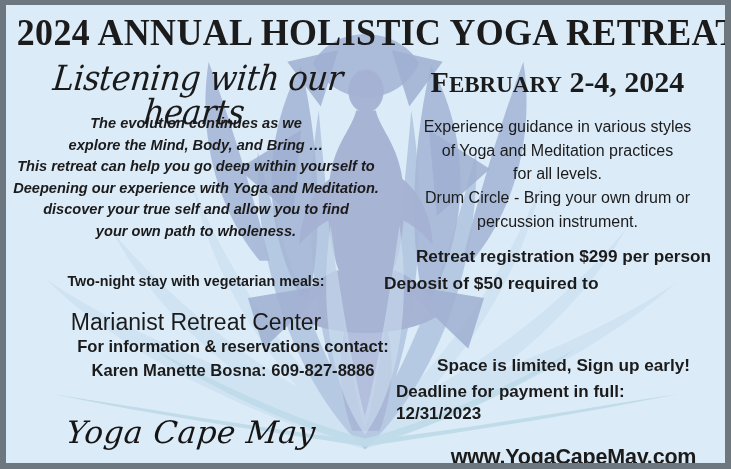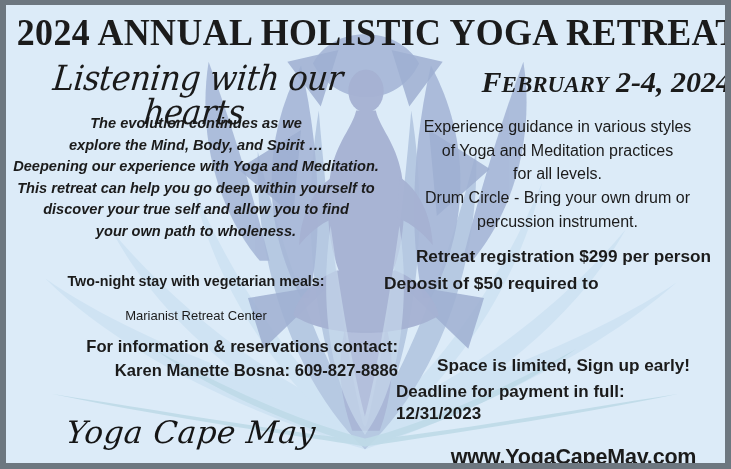--- a/index.html
+++ b/index.html
@@ -89,21 +89,21 @@
     margin: 1px;
   }
   .venue-lead {
     font-weight: bold;
     font-size: 14.3px;
     line-height: 1.5;
     margin: 16px;
   }
   .venue-name {
     font-weight: normal;
-    font-size: 13px;
+    font-size: 23px;
     line-height: 1.26;
     margin: 0;
   }
   .contact-block {
     font-weight: bold;
     font-size: 16.6px;
     line-height: 1.42;
     margin: 0;
   }
   .price-line {
@@ -230,43 +230,43 @@
   <div class="layer">
 
     <div class="title-bar">2024 ANNUAL HOLISTIC YOGA RETREAT</div>
 
     <div>
 
       <div class="abs script-head" style="left:0px; top:58px; width:380px; text-align:center;">Listening with our hearts</div>
 
       <div class="abs" style="left:0px; top:108px; width:380px; text-align:center;font-style:italic;">
         <div class="body-bold">The evolution continues as we</div>
-        <div class="body-bold">explore the Mind, Body, and Spirit …</div>
+        <div class="body-bold">explore the Mind, Body, and Bring …</div>
+        <div class="body-bold">This retreat can help you go deep within yourself to</div>
         <div class="body-bold">Deepening our experience with Yoga and Meditation.</div>
-        <div class="body-bold">This retreat can help you go deep within yourself to</div>
         <div class="body-bold">discover your true self and allow you to find</div>
         <div class="body-bold">your own path to wholeness.</div>
       </div>
 
       <div class="abs" style="left:0px; top:250px; width:380px; text-align:center;">
         <div class="venue-lead">Two-night stay with vegetarian meals:</div>
         <div class="venue-name">Marianist Retreat Center</div>
       </div>
 
-      <div class="abs" style="left:12px; top:330px; width:380px; text-align:right;">
+      <div class="abs" style="left:0px; top:330px; width:380px; text-align:center;padding-left:37px;">
         <div class="contact-block">For information &amp; reservations contact:</div>
         <div class="contact-block">Karen Manette Bosna: 609-827-8886</div>
       </div>
 
       <div class="abs logo-script" style="left:0px; top:412px; width:370px; text-align:center;">Yoga Cape May</div>
     </div>
 
     <div>
 
-      <div class="abs date-head" style="left:378px; top:60px; width:347px; text-align:right;font-style:italic;">
+      <div class="abs date-head" style="left:378px; top:60px; width:347px; text-align:center;">
         <span class="smallcaps">F</span><span class="sc-small">EBRUARY</span><span class="smallcaps"> 2-4, 2024</span>
       </div>
 
       <div class="abs" style="left:378px; top:110px; width:347px; text-align:center;">
         <div class="body-reg">Experience guidance in various styles</div>
         <div class="body-reg">of Yoga and Meditation practices</div>
         <div class="body-reg">for all levels.</div>
         <div class="body-reg">Drum Circle - Bring your own drum or</div>
         <div class="body-reg">percussion instrument.</div>
       </div>

